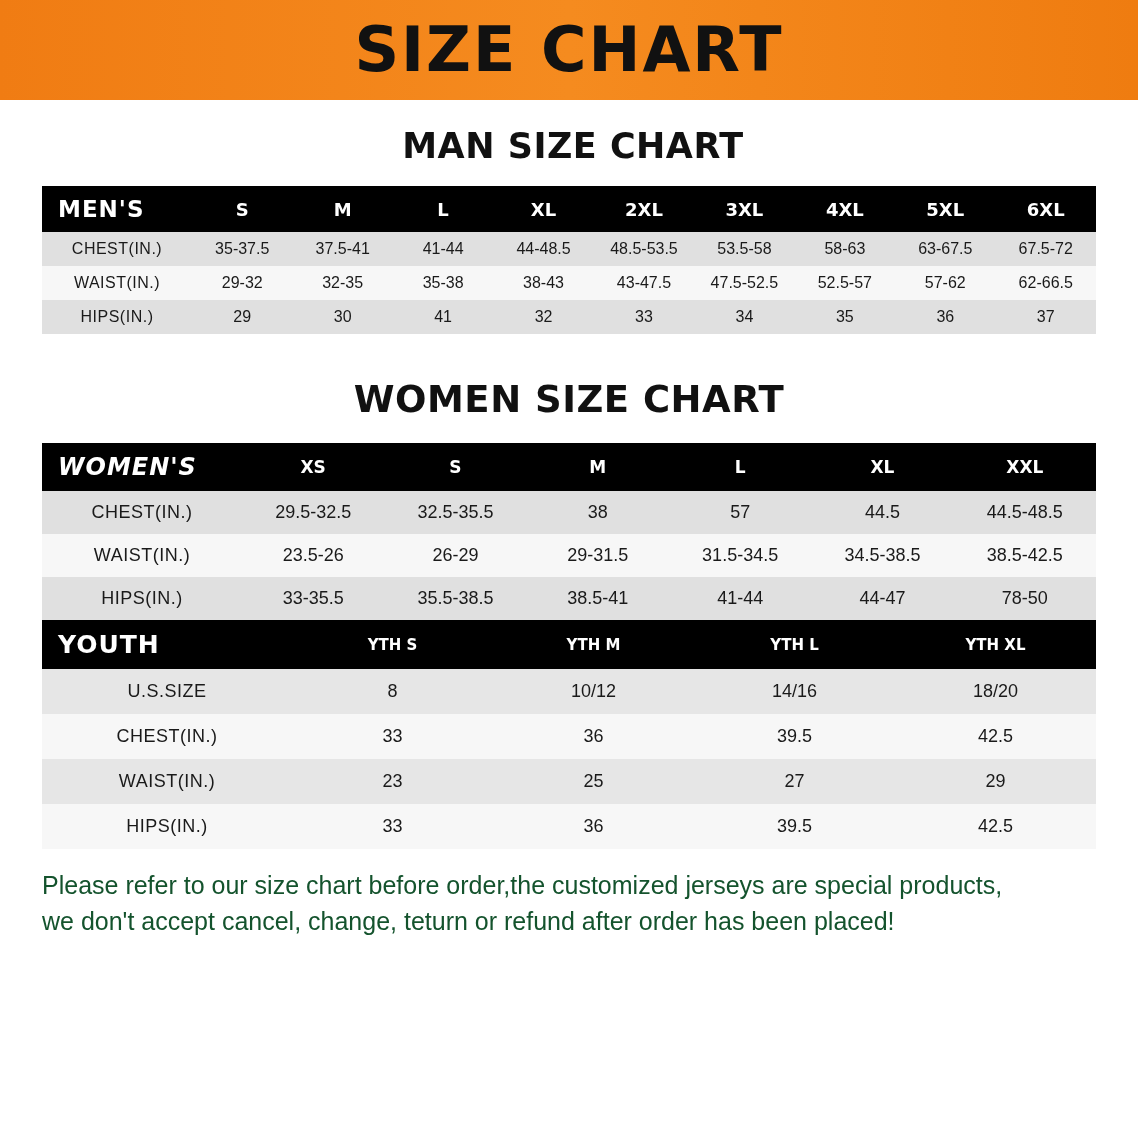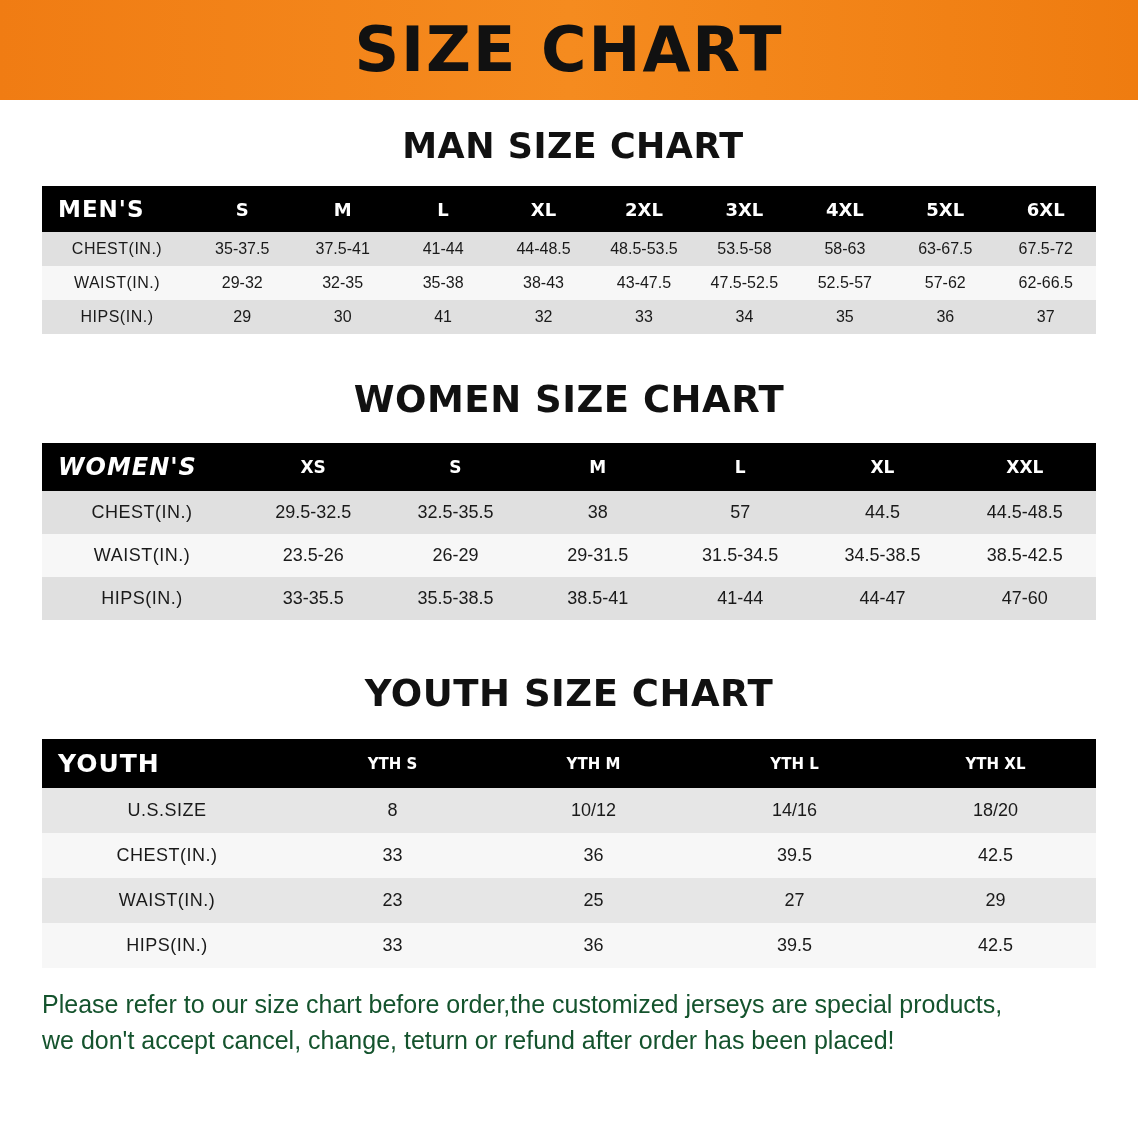--- a/index.html
+++ b/index.html
@@ -240,27 +240,26 @@
           <td>34.5-38.5</td>
           <td>38.5-42.5</td>
         </tr>
         <tr class="band-dark">
           <td class="lbl">HIPS(IN.)</td>
           <td>33-35.5</td>
           <td>35.5-38.5</td>
           <td>38.5-41</td>
           <td>41-44</td>
           <td>44-47</td>
-          <td>47-60</td>
+          <td>78-50</td>
         </tr>
       </tbody>
     </table>
   </div>
 
-  <div class="section-title t-youth">YOUTH SIZE CHART</div>
   <div class="tbl-wrap">
     <table class="size" id="youth-table">
       <colgroup>
         <col class="c0">
           <col>
           <col>
           <col>
           <col>
       </colgroup>
       <thead>

